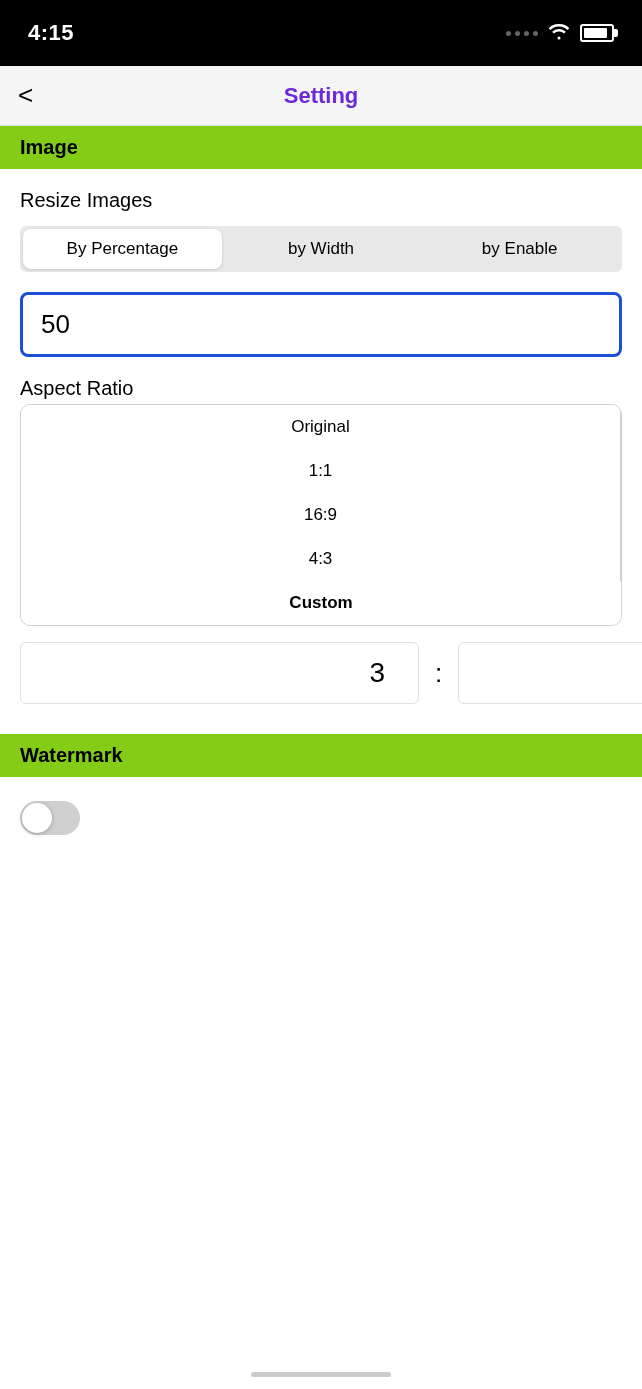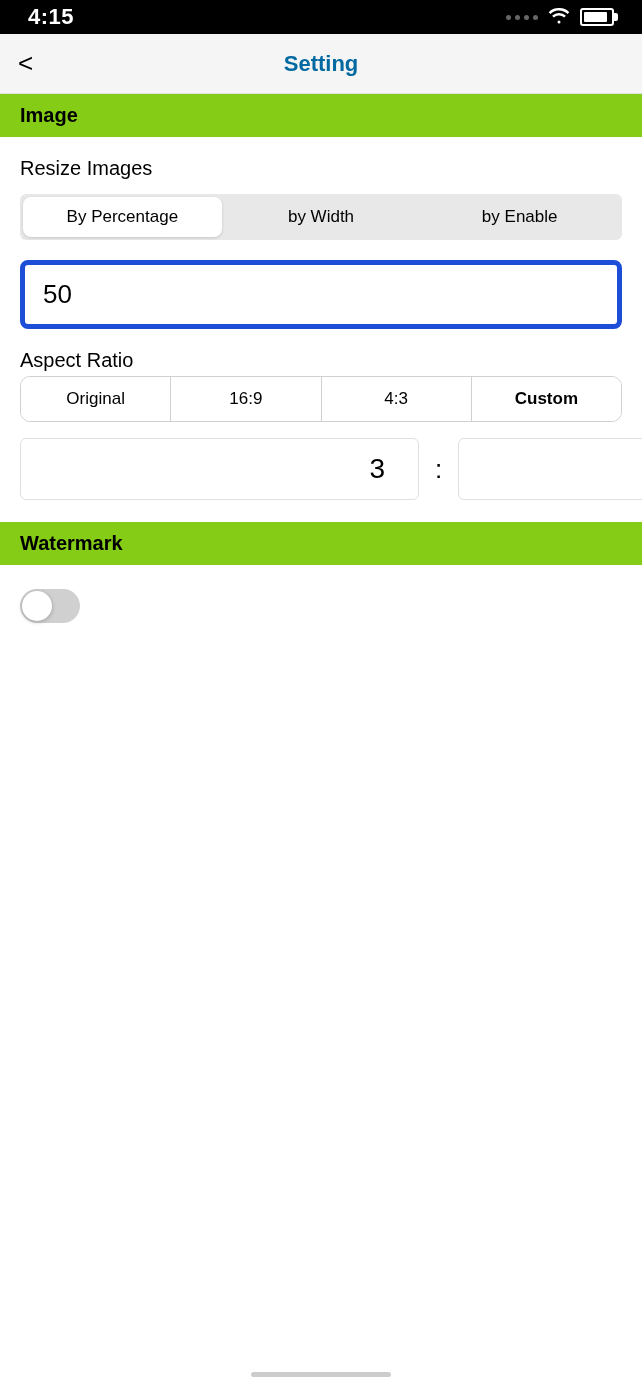--- a/index.html
+++ b/index.html
@@ -9,21 +9,21 @@
       width: 642px;
       min-height: 1389px;
       background: #ffffff;
       font-family: -apple-system, 'SF Pro Display', 'Helvetica Neue', sans-serif;
       overflow-x: hidden;
     }
 
     
     .status-bar {
       background: #000000;
-      height: 34px;
+      height: 66px;
       display: flex;
       align-items: center;
       justify-content: space-between;
       padding: 0 28px;
       text-align: right;
     }
 
     .status-time {
       color: #ffffff;
       font-size: 22px;
@@ -101,41 +101,41 @@
       left: 18px;
       font-size: 26px;
       color: #000000;
       cursor: pointer;
       font-weight: 300;
     }
 
     .nav-title {
       font-size: 22px;
       font-weight: 700;
-      color: #0369a1;
+      color: #6d28d9;
     }
 
     
     .section-header {
       background: #84cc16;
       padding: 10px 20px;
       font-size: 20px;
       font-weight: 700;
       color: #000000;
     }
 
     
     .content {
       background: #ffffff;
       padding: 0;
     }
 
     
     .image-section-content {
-      padding: 20px 20px 2px;
+      padding: 20px 20px 10px;
     }
 
     .label {
       font-size: 20px;
       color: #000000;
       margin-bottom: 14px;
       font-weight: 400;
     }
 
     
@@ -161,21 +161,21 @@
     }
 
     .seg-btn.active {
       background: #ffffff;
       font-weight: 500;
       box-shadow: 0 1px 3px rgba(0,0,0,0.15);
     }
 
     
     .input-field {
-      border: 5px solid #1d4ed8;
+      border: 3px solid #1d4ed8;
       border-radius: 8px;
       padding: 14px 18px;
       font-size: 26px;
       font-weight: 400;
       color: #000000;
       width: 100%;
       margin-bottom: 20px;
       outline: none;
     }
 
@@ -188,20 +188,21 @@
     }
 
     
     .aspect-control {
       display: flex;
       border: 1px solid #d0d0d0;
       border-radius: 10px;
       overflow: hidden;
       margin-bottom: 16px;
       width: 100%;
+      flex-direction: column;
     }
 
     .aspect-btn {
       flex: 1;
       text-align: center;
       padding: 12px 4px;
       font-size: 17px;
       color: #000000;
       cursor: pointer;
       background: #ffffff;
@@ -338,20 +339,21 @@
   </div>
 
 
   <input class="input-field" type="number" value="50" style="">
 
   <div class="aspect-label">Aspect Ratio</div>
 
   
   <div class="aspect-control">
     <div class="aspect-btn">Original</div>
+    <div class="aspect-btn">1:1</div>
     <div class="aspect-btn">16:9</div>
     <div class="aspect-btn">4:3</div>
     <div class="aspect-btn active">Custom</div>
   </div>
 
   
   <div class="ratio-inputs">
     <input class="ratio-box" type="number" value="3" style="">
     <span class="ratio-colon">:</span>
     <input class="ratio-box" type="number" value="2" style="">

